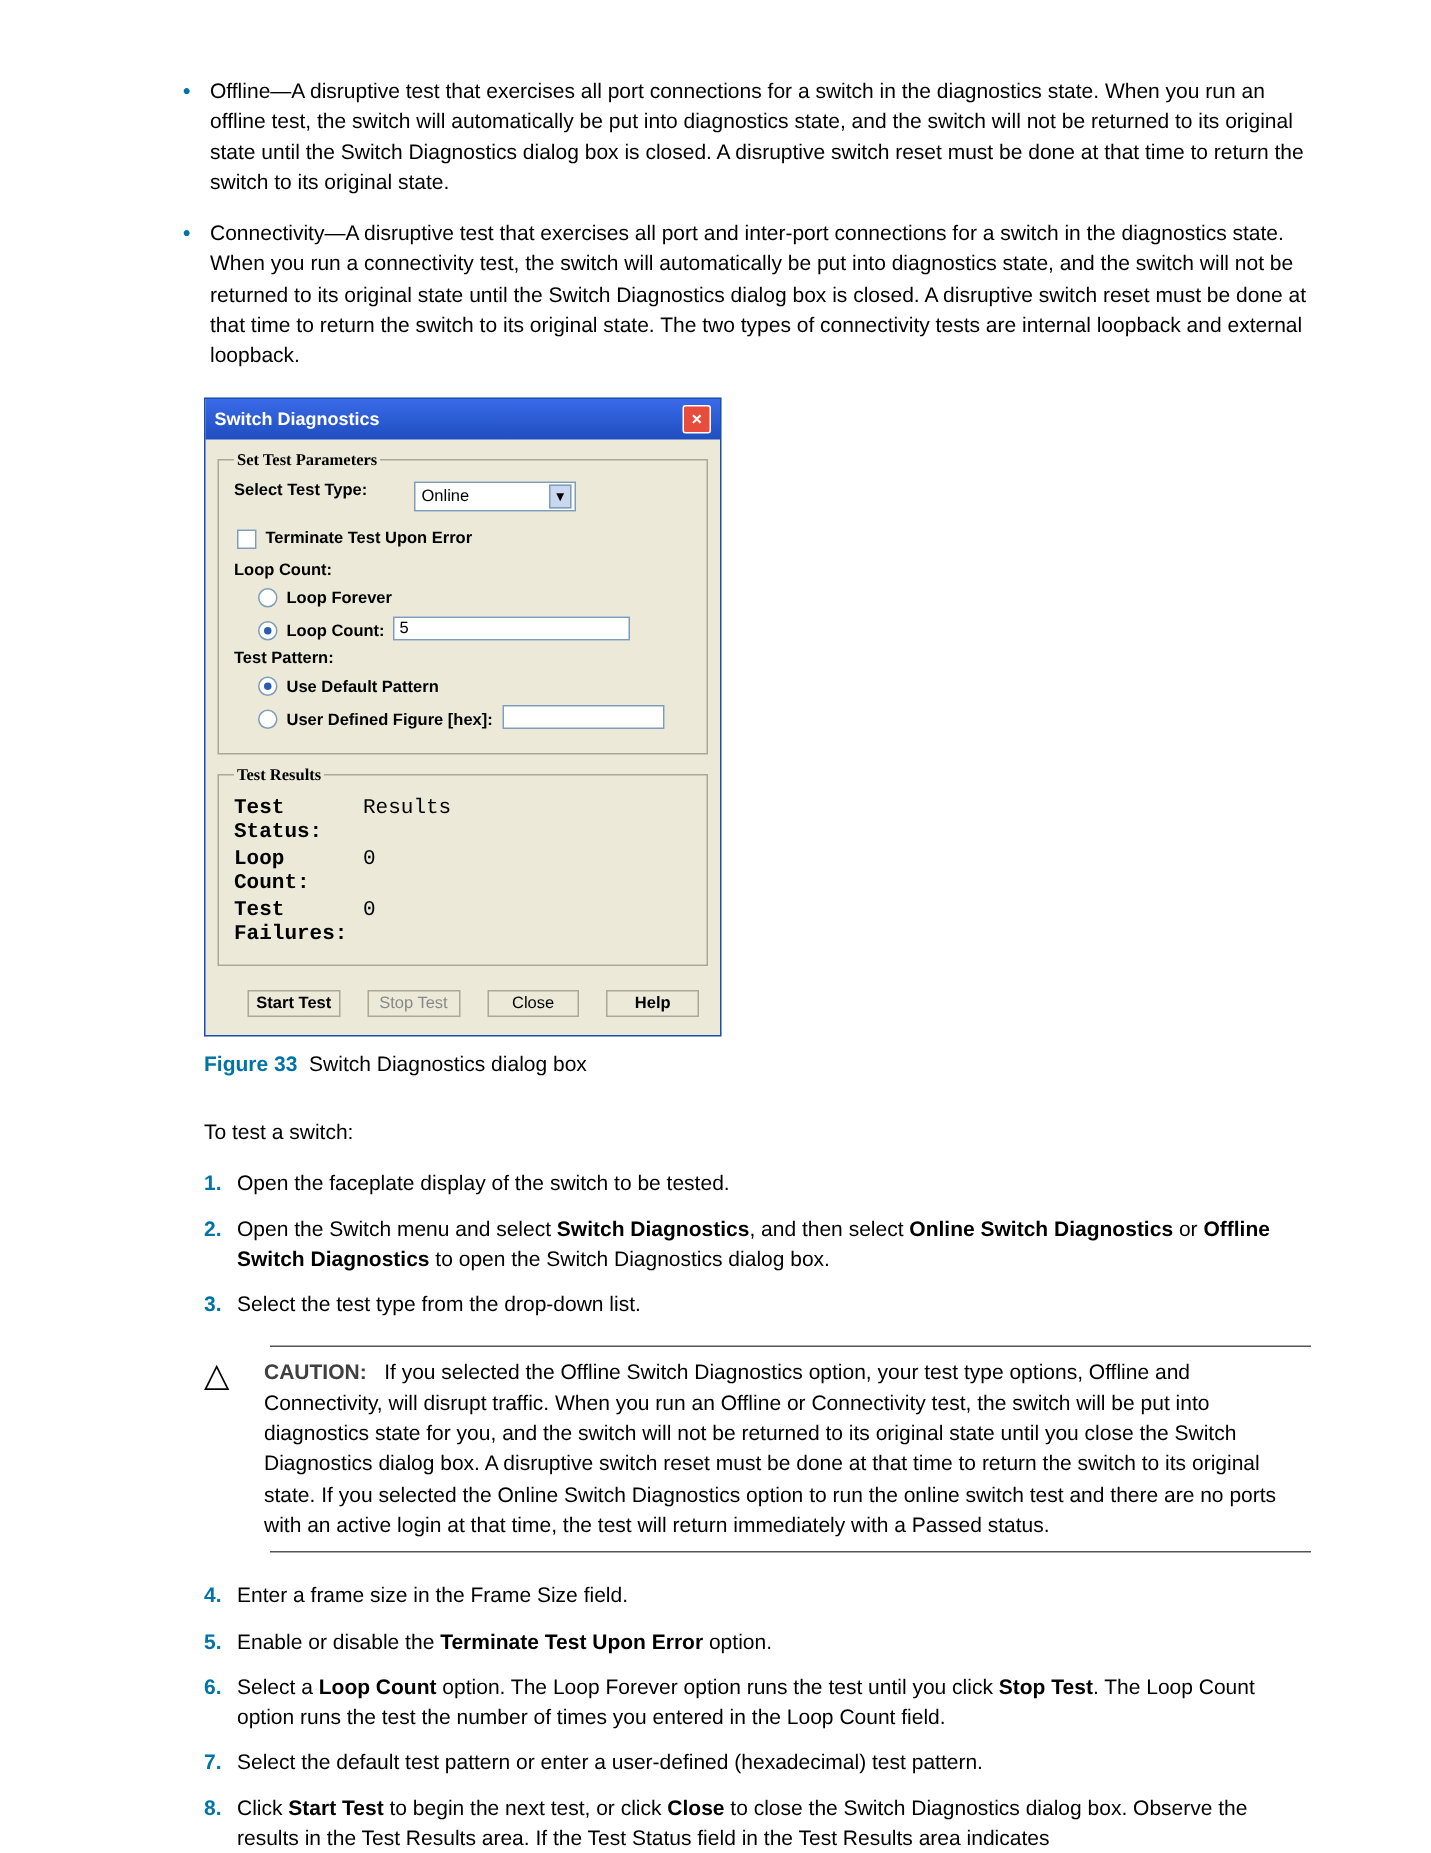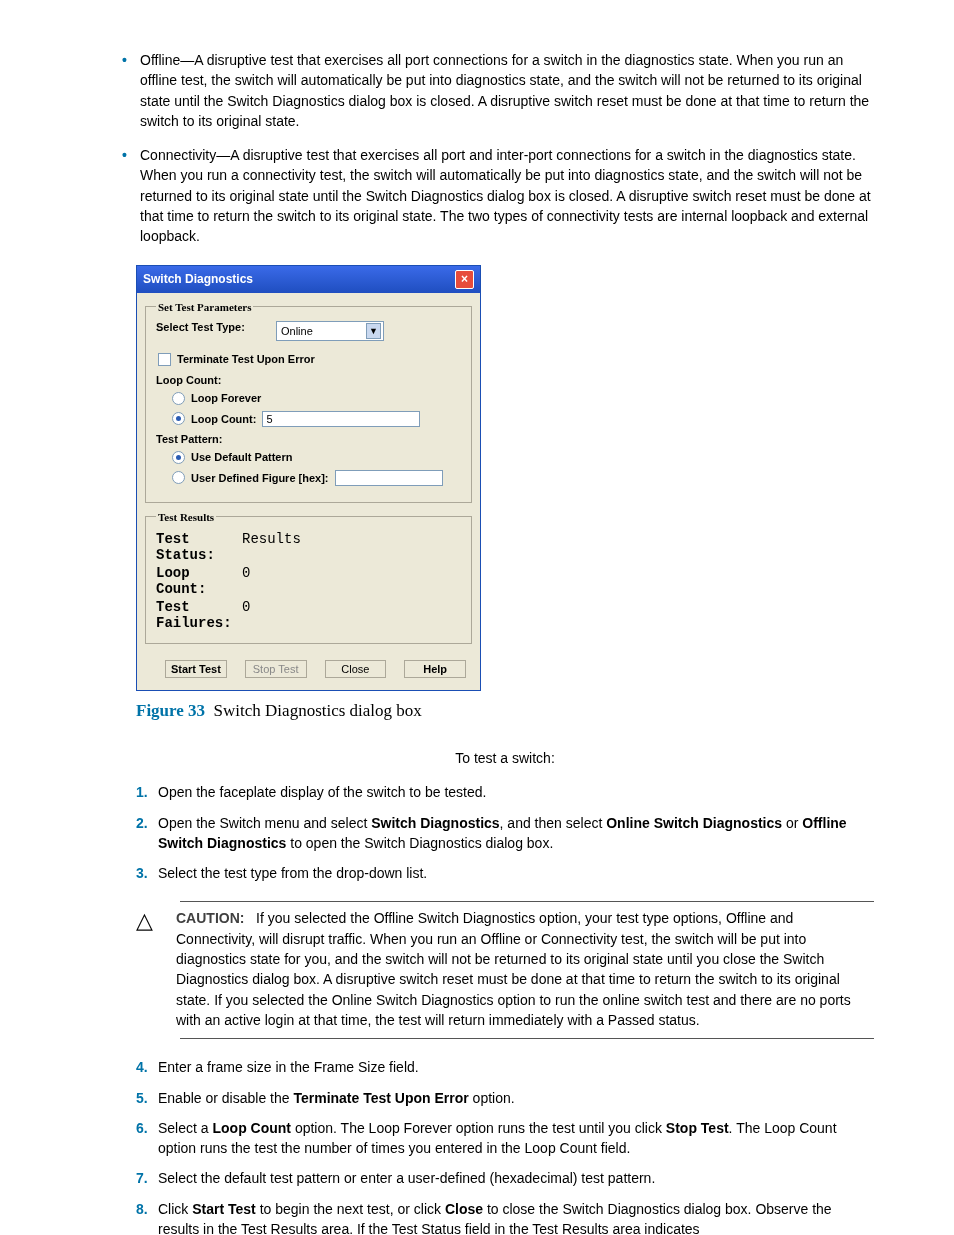--- a/index.html
+++ b/index.html
@@ -73,42 +73,42 @@
     background: #fff;
     padding: 1px 3px;
     font-size: 11px;
     font-family: Tahoma, sans-serif;
   }
   .chk { display: flex; align-items: center; gap: 6px; margin-bottom: 8px; padding-left: 2px; }
   .chkbox {
     width: 11px; height: 11px; border: 1px solid #7f9db9; background: #fff;
   }
   .grouplbl { font-weight: bold; font-size: 11px; margin: 6px 0; }
-  .radio { display: flex; align-items: center; gap: 6px; margin: 6px 0 6px 16px; }
+  .radio { display: flex; align-items: flex-end; gap: 6px; margin: 6px 0 6px 16px; }
   .radiobtn {
     width: 11px; height: 11px; border: 1px solid #7f9db9; border-radius: 50%; background: #fff;
     display: flex; align-items: center; justify-content: center;
   }
   .radiobtn.sel::after { content: ""; width: 5px; height: 5px; background: #2b5cb3; border-radius: 50%; }
   .resrow { display: flex; gap: 6px; margin-bottom: 2px; font-size: 14px; font-family: Liberation Mono, monospace; }
   .resrow .rlbl { font-weight: bold; width: 80px; }
   .btnrow { display: flex; gap: 18px; justify-content: flex-start; padding: 8px 14px 12px 28px; }
   .btn {
     border: 1px solid #aca899;
     background: #ece9d8;
     padding: 2px 0;
     font-size: 11px;
     font-weight: bold;
     text-align: center;
     width: 70px;
   }
   .btn.disabled { color: #888; font-weight: normal; }
-  .figure-caption { margin: 10px 0 28px 0; font-size: 17px; font-family: Liberation Serif, serif; }
+  .figure-caption { margin: 10px 0 28px 0; font-size: 14px; }
   .figure-caption .fignum { color: #0073a8; font-weight: bold; }
-  .para { margin: 0 0 14px 56px; line-height: 1.4; text-align: center; }
+  .para { margin: 0 0 14px 56px; line-height: 1.4; }
   .numlist { list-style: none; padding-left: 78px; margin: 0 0 18px 0; }
   .numlist li { position: relative; margin-bottom: 10px; line-height: 1.45; }
   .numlist li .num { position: absolute; left: -22px; color: #0073a8; font-weight: bold; }
   .caution-block { margin: 0 0 18px 56px; }
   .caution-hr { border: none; border-top: 1px solid #555; margin: 0 0 6px 0; }
   .caution-row { display: flex; align-items: flex-start; }
   .caution-icon {
     width: 40px;
     flex-shrink: 0;
     font-size: 22px;

